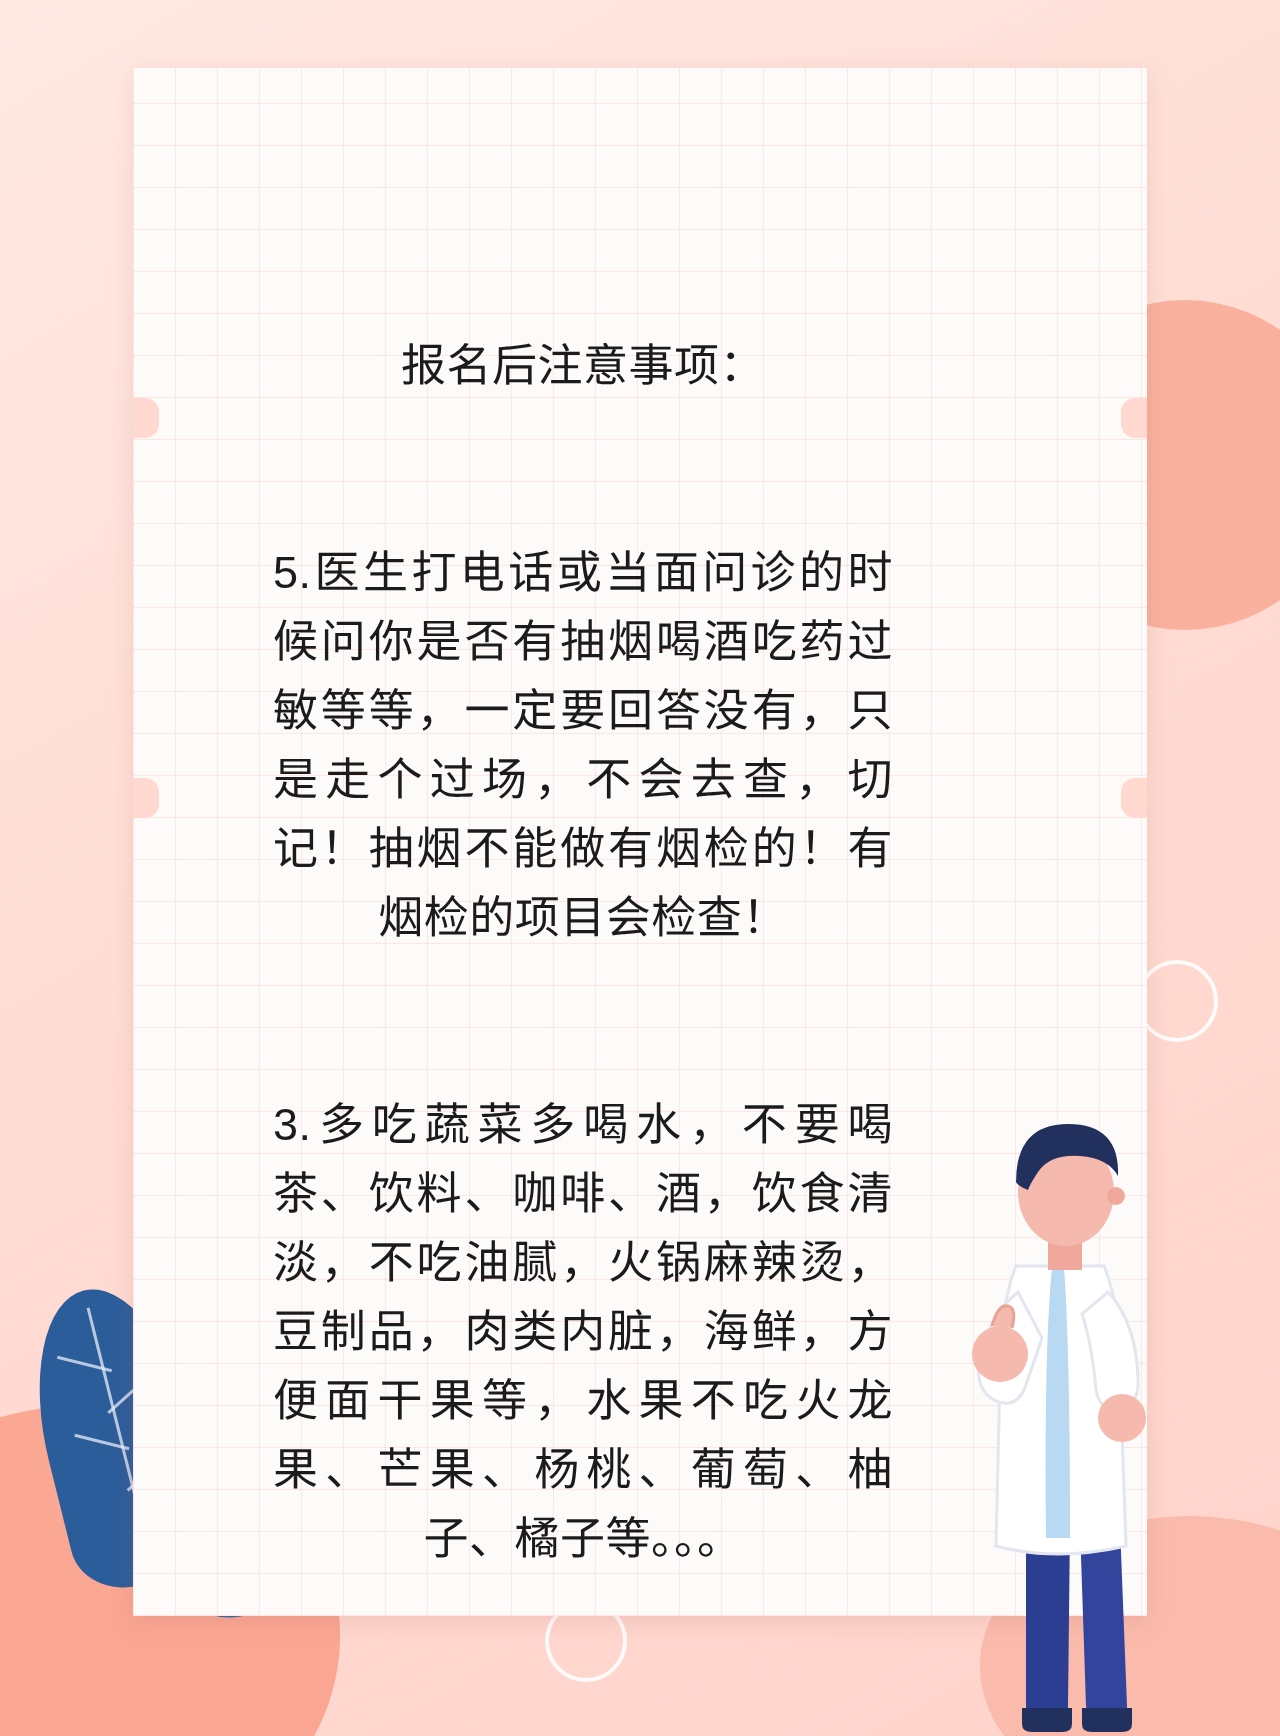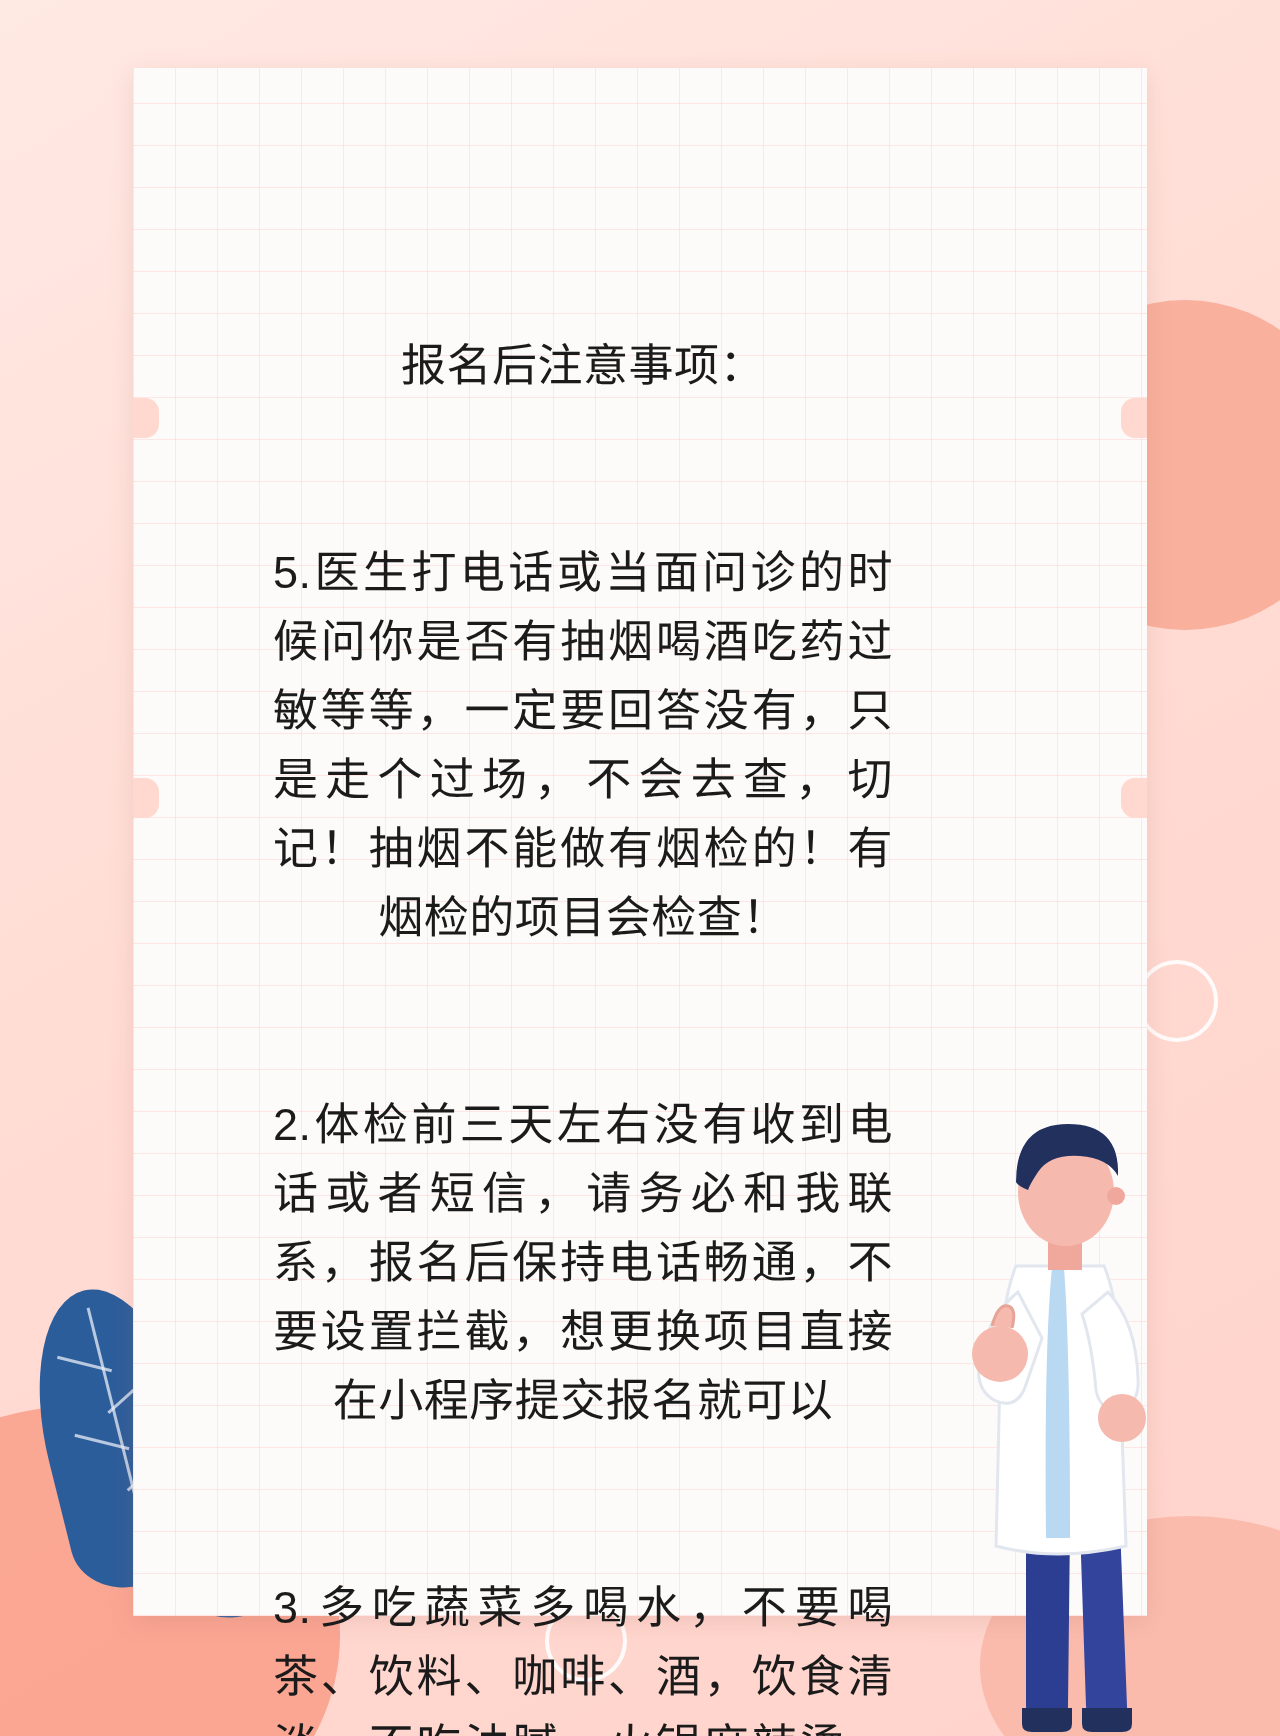--- a/index.html
+++ b/index.html
@@ -187,21 +187,20 @@
 
   <div id="note-card">
     <div class="notch left" style="top:330px;"></div>
     <div class="notch left" style="top:710px;"></div>
     <div class="notch right" style="top:330px;"></div>
     <div class="notch right" style="top:710px;"></div>
 
     <div id="note-text">
       <span id="note-title">报名后注意事项：</span>
       <span class="para">5.医生打电话或当面问诊的时候问你是否有抽烟喝酒吃药过敏等等，一定要回答没有，只是走个过场，不会去查，切记！抽烟不能做有烟检的！有烟检的项目会检查！</span>
-      <span class="para">2.体检前三天左右没有收到电话或者短信，请务必和我联系，报名后保持电话畅通，不要设置拦截，想更换项目直接在小程序提交报名就可以</span>
       <span class="para">3.多吃蔬菜多喝水，不要喝茶、饮料、咖啡、酒，饮食清淡，不吃油腻，火锅麻辣烫，豆制品，肉类内脏，海鲜，方便面干果等，水果不吃火龙果、芒果、杨桃、葡萄、柚子、橘子等。。。</span>
       
     </div>
   </div>
 
   <svg id="doctor" viewBox="0 0 290 640" aria-hidden="true">
 
     <path d="M96 430 L96 610 Q96 622 108 622 L128 622 Q138 622 138 610 L140 430 Z" fill="#2c3e91"></path>
     <path d="M150 430 L156 610 Q157 622 168 622 L188 622 Q198 622 197 610 L190 430 Z" fill="#33449c"></path>
 

